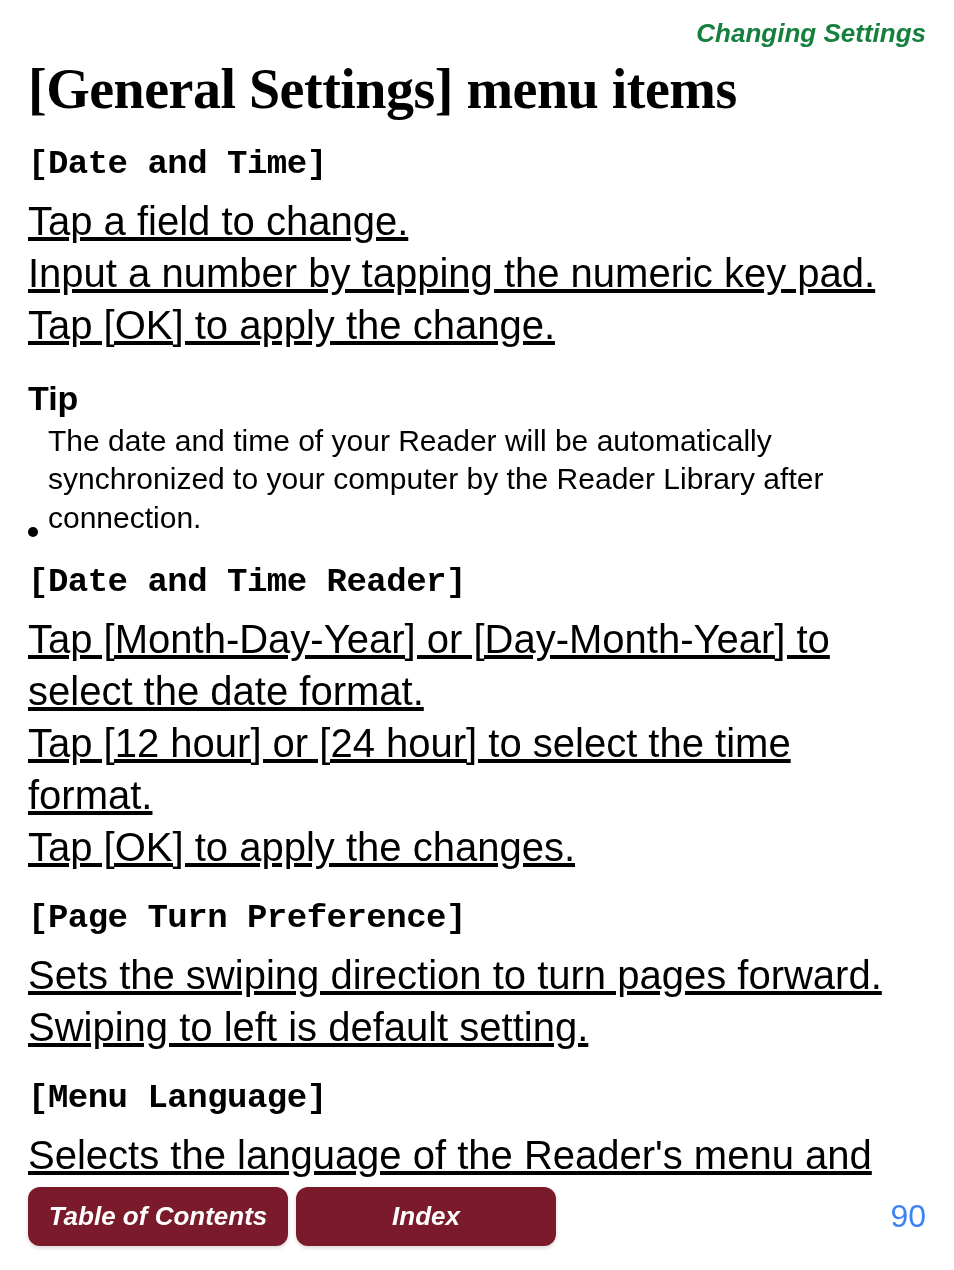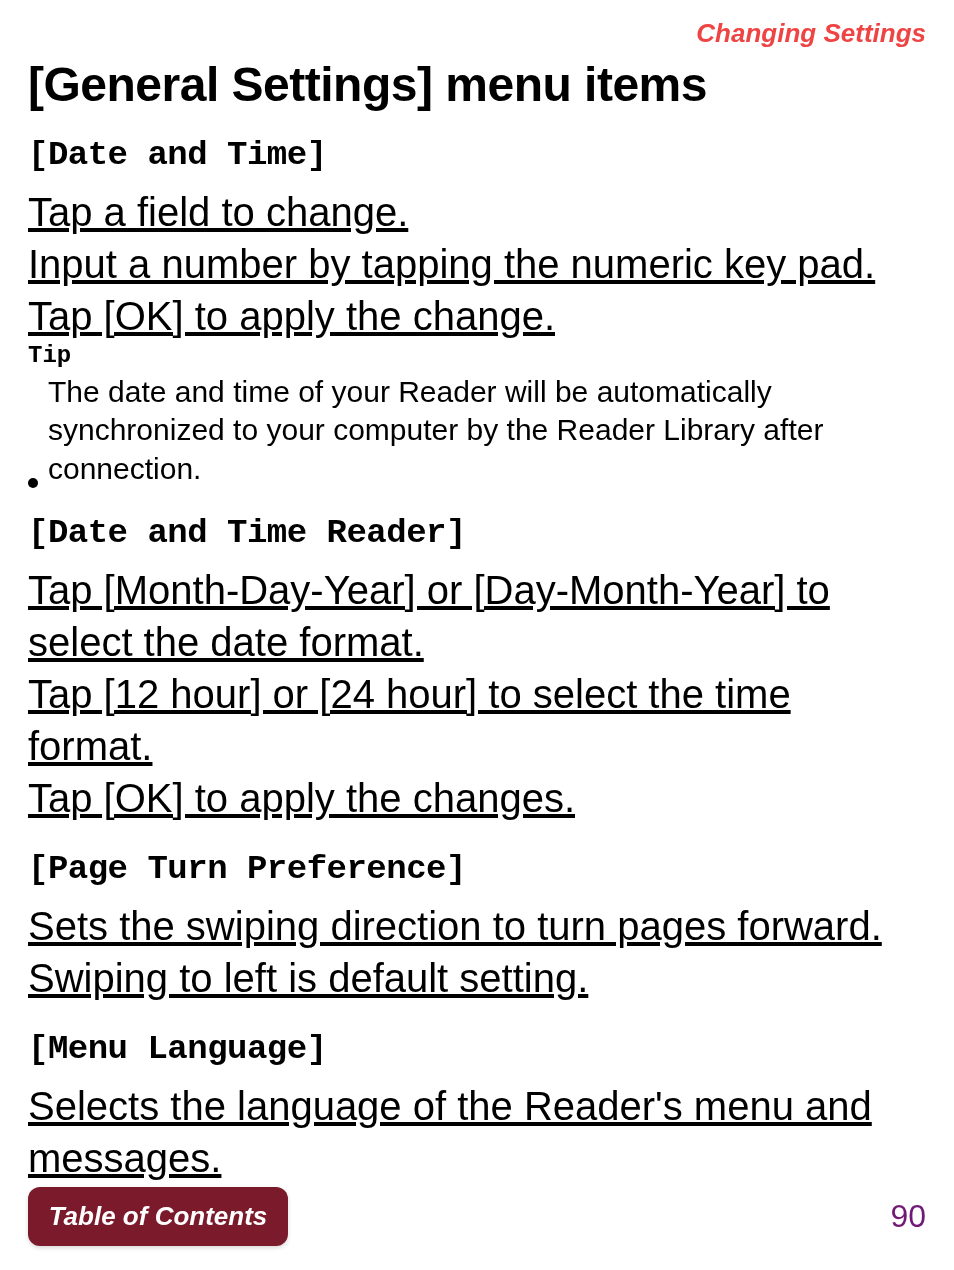--- a/index.html
+++ b/index.html
@@ -13,30 +13,30 @@
       background: #ffffff;
       font-family: Georgia, 'Times New Roman', serif;
       position: relative;
       padding: 18px 28px 0 28px;
       color: #000000;
     }
     .header-link {
       text-align: right;
       font-style: italic;
       font-weight: bold;
-      color: #ef4444;
+      color: #15803d;
       font-size: 26px;
       margin-bottom: 6px;
       font-family: 'Helvetica Neue', Arial, sans-serif;
     }
     h1 {
-      font-size: 48px;
+      font-size: 56px;
       font-weight: 800;
       margin-bottom: 24px;
-      font-family: Liberation Sans, sans-serif;
+      font-family: Liberation Serif, serif;
       letter-spacing: -0.5px;
       margin-top: 8px;
     }
     h2 {
       font-size: 34px;
       font-weight: 800;
       margin-bottom: 12px;
       margin-top: 26px;
       font-family: Liberation Mono, monospace;
       letter-spacing: -0.5px;
@@ -45,25 +45,25 @@
       margin-top: 0;
     }
     .body-text {
       font-size: 40px;
       line-height: 1.3;
       font-family: 'Helvetica Neue', Arial, sans-serif;
       font-weight: 400;
       text-decoration: underline;
     }
     .tip-heading {
-      font-size: 24px;
+      font-size: 34px;
       font-weight: 800;
-      margin-top: 0;
+      margin-top: 28px;
       margin-bottom: 4px;
-      font-family: Liberation Mono, monospace;
+      font-family: Liberation Sans, sans-serif;
     }
     .bullet-item {
       display: flex;
       align-items: flex-end;
       font-size: 30px;
       line-height: 1.28;
       font-family: 'Helvetica Neue', Arial, sans-serif;
       font-weight: 400;
     }
     .bullet-dot {
@@ -99,21 +99,21 @@
       width: 260px;
       margin-right: 8px;
       font-family: 'Helvetica Neue', Arial, sans-serif;
       cursor: pointer;
       box-shadow: 0 2px 4px rgba(0,0,0,0.15);
     }
     .page-number {
       margin-left: auto;
       font-size: 32px;
       font-family: 'Helvetica Neue', Arial, sans-serif;
-      color: #701a75;
+      color: #3b82f6;
     }
   </style>
 </head>
 <body>
 
 <div class="header-link">Changing Settings</div>
 
 <h1>[General Settings] menu items</h1>
 
 <h2>[Date and Time]</h2>
@@ -128,14 +128,15 @@
 <div class="body-text">Tap [Month-Day-Year] or [Day-Month-Year] to select the date format.<br>Tap [12 hour] or [24 hour] to select the time format.<br>Tap [OK] to apply the changes.</div>
 
 <h2>[Page Turn Preference]</h2>
 <div class="body-text">Sets the swiping direction to turn pages forward. Swiping to left is default setting.</div>
 
 <h2>[Menu Language]</h2>
 <div class="body-text">Selects the language of the Reader's menu and messages.</div>
 
 <div class="footer">
   <div class="nav-button">Table of Contents</div>
+  <div class="nav-button">Index</div>
   <div class="page-number">90</div>
 </div>
 
 </body></html>

